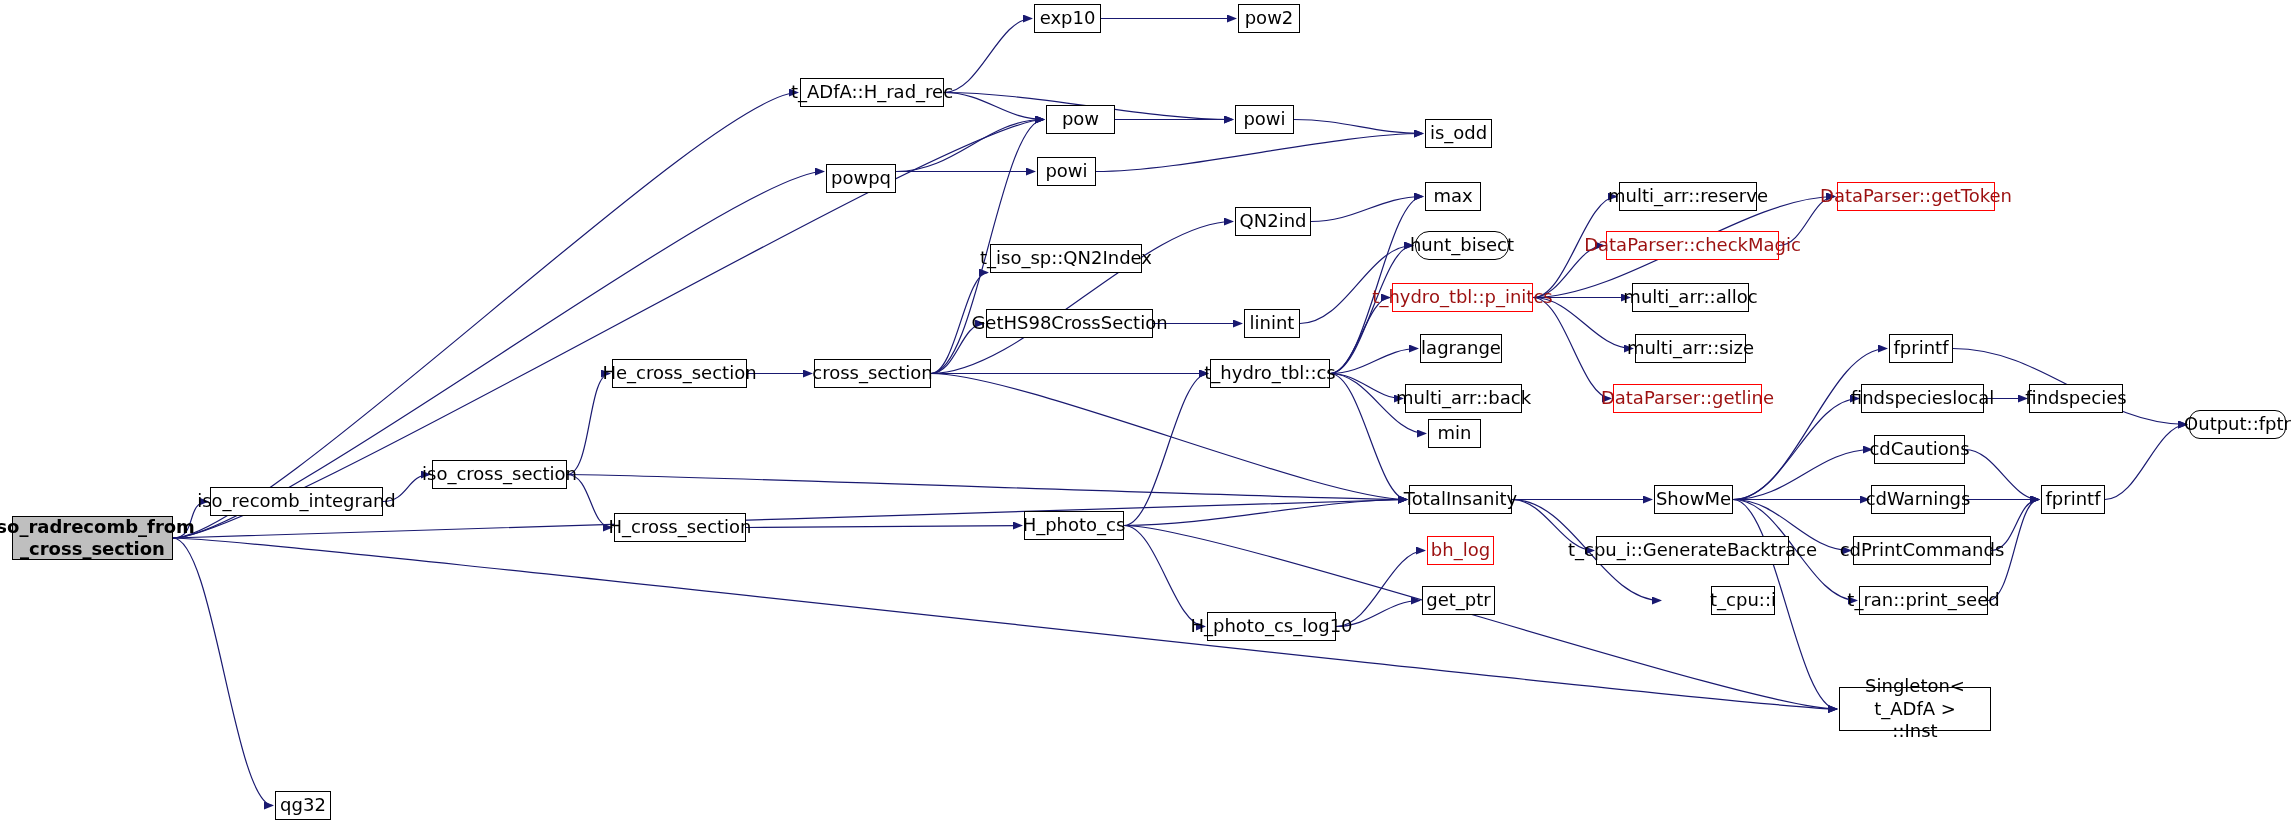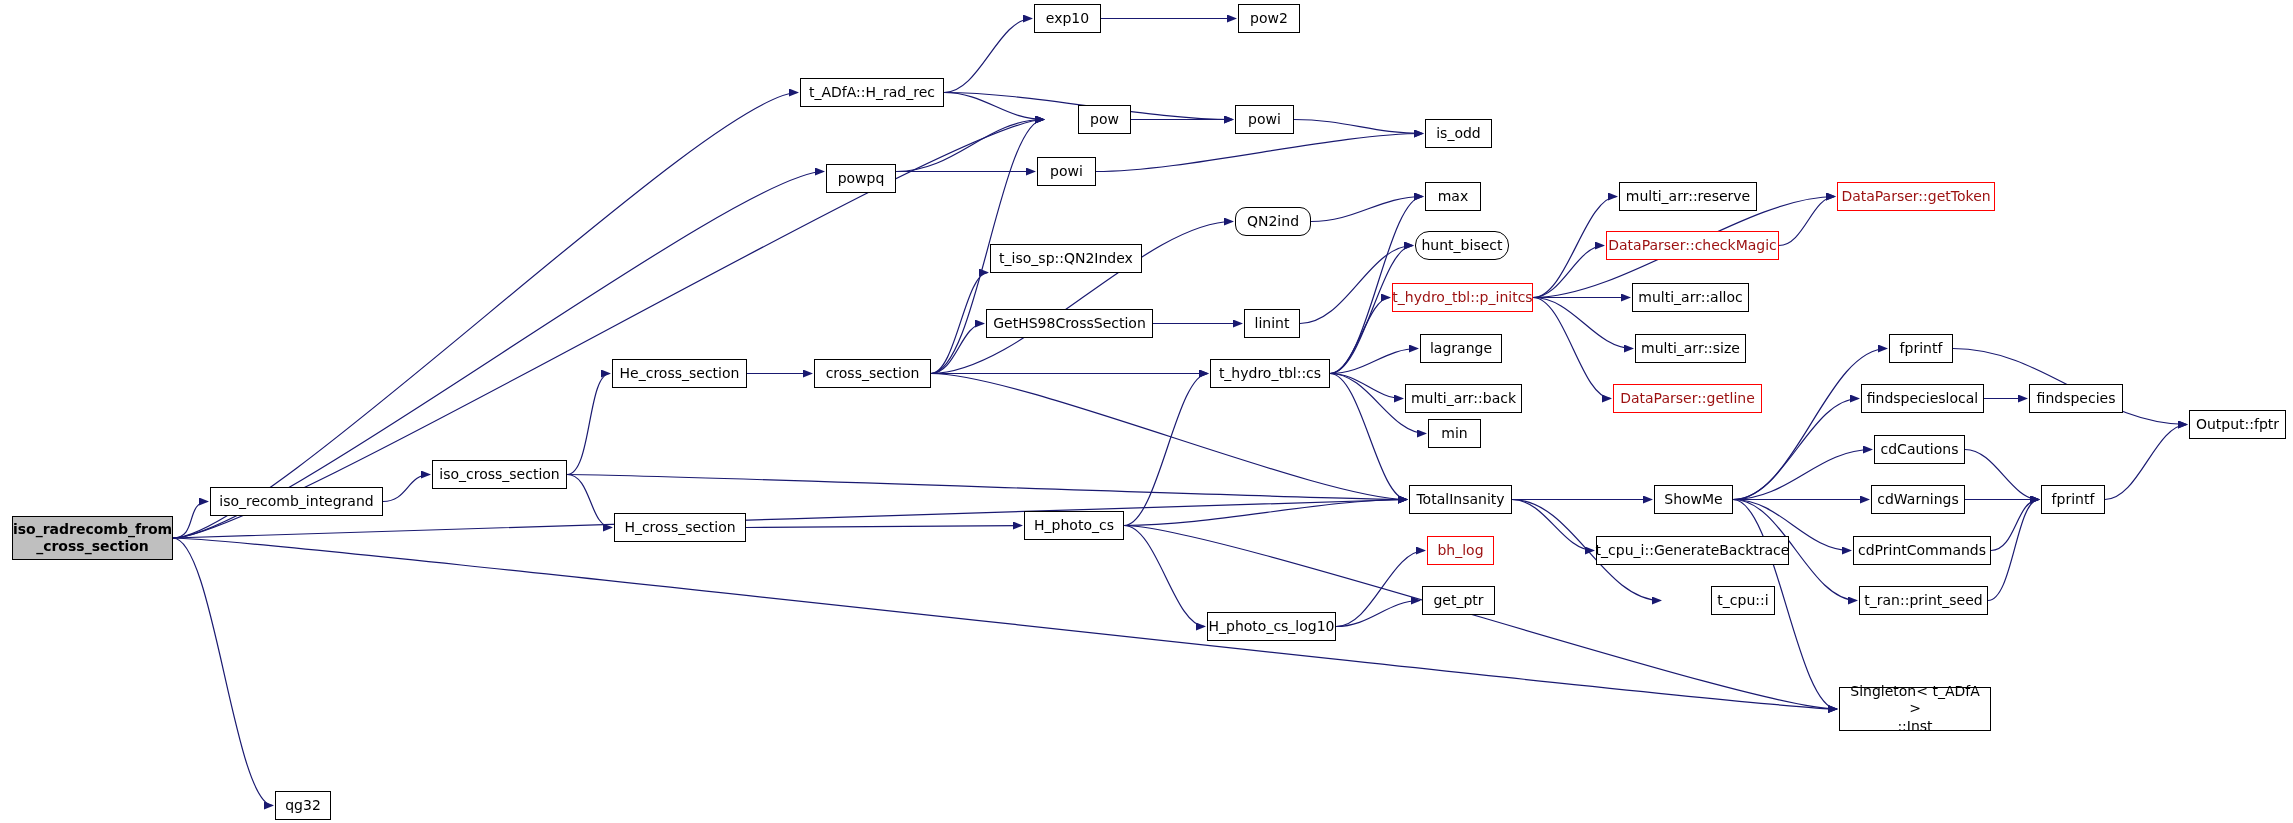--- a/index.html
+++ b/index.html
@@ -24,21 +24,21 @@
   }
   .node {
     position: absolute;
     box-sizing: border-box;
     border: 1px solid #000000;
     background: #ffffff;
     display: flex;
     align-items: center;
     justify-content: center;
     text-align: center;
-    font-size: 14px;
+    font-size: 18px;
     line-height: 1.25;
     color: #000000;
     cursor: pointer;
     z-index: 2;
   }
   .node span {
     white-space: pre-line;
     padding: 0 4px;
   }
   .node.highlight {
@@ -159,42 +159,42 @@
       </div>
       <div class="node" style="left: 826px; top: 157px; width: 70px; height: 29px; margin-top: 7px;">
         <span>powpq</span>
       </div>
       <div class="node" style="left: 814px; top: 359px; width: 117px; height: 29px;">
         <span>cross_section</span>
       </div>
       <div class="node" style="left: 1034px; top: 4px; width: 67px; height: 29px;">
         <span>exp10</span>
       </div>
-      <div class="node" style="left: 1046px; top: 105px; width: 53px; height: 29px; margin-left: 32px;">
+      <div class="node" style="left: 1046px; top: 105px; width: 69px; height: 29px;">
         <span>pow</span>
       </div>
       <div class="node" style="left: 1037px; top: 157px; width: 59px; height: 29px;">
         <span>powi</span>
       </div>
       <div class="node" style="left: 990px; top: 244px; width: 152px; height: 29px;">
         <span>t_iso_sp::QN2Index</span>
       </div>
       <div class="node" style="left: 986px; top: 309px; width: 167px; height: 29px;">
         <span>GetHS98CrossSection</span>
       </div>
       <div class="node" style="left: 1024px; top: 511px; width: 100px; height: 29px;">
         <span>H_photo_cs</span>
       </div>
       <div class="node" style="left: 1238px; top: 4px; width: 62px; height: 29px;">
         <span>pow2</span>
       </div>
       <div class="node" style="left: 1235px; top: 105px; width: 59px; height: 29px;">
         <span>powi</span>
       </div>
-      <div class="node" style="left: 1235px; top: 207px; width: 76px; height: 29px; border-radius: 11px;">
+      <div class="node" style="left: 1235px; top: 207px; width: 76px; height: 29px;">
         <span>QN2ind</span>
       </div>
       <div class="node" style="left: 1244px; top: 309px; width: 56px; height: 29px;">
         <span>linint</span>
       </div>
       <div class="node" style="left: 1210px; top: 359px; width: 120px; height: 29px;">
         <span>t_hydro_tbl::cs</span>
       </div>
       <div class="node" style="left: 1207px; top: 612px; width: 129px; height: 29px;">
         <span>H_photo_cs_log10</span>
@@ -277,20 +277,20 @@
       <div class="node" style="left: 2029px; top: 384px; width: 94px; height: 29px;">
         <span>findspecies</span>
       </div>
       <div class="node" style="left: 2041px; top: 485px; width: 64px; height: 29px;">
         <span>fprintf</span>
       </div>
       <div class="node" style="left: 1839px; top: 687px; width: 152px; height: 44px;">
         <span>Singleton&lt; t_ADfA &gt;
 ::Inst</span>
       </div>
-      <div class="node" style="left: 2189px; top: 410px; width: 97px; height: 29px;">
+      <div class="node" style="left: 2189px; top: 410px; width: 97px; height: 29px; border-radius: 11px;">
         <span>Output::fptr</span>
       </div>
       <div class="node" style="left: 275px; top: 791px; width: 56px; height: 29px;">
         <span>qg32</span>
       </div>
     </div>
 </div>
 
 </body></html>

